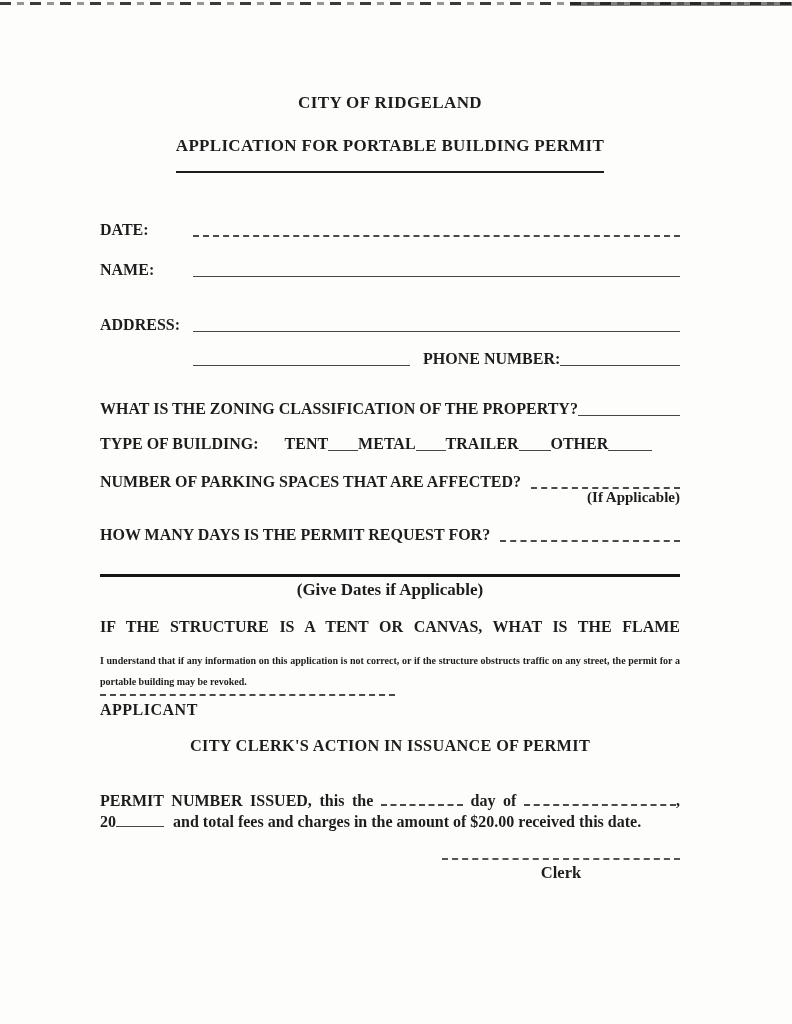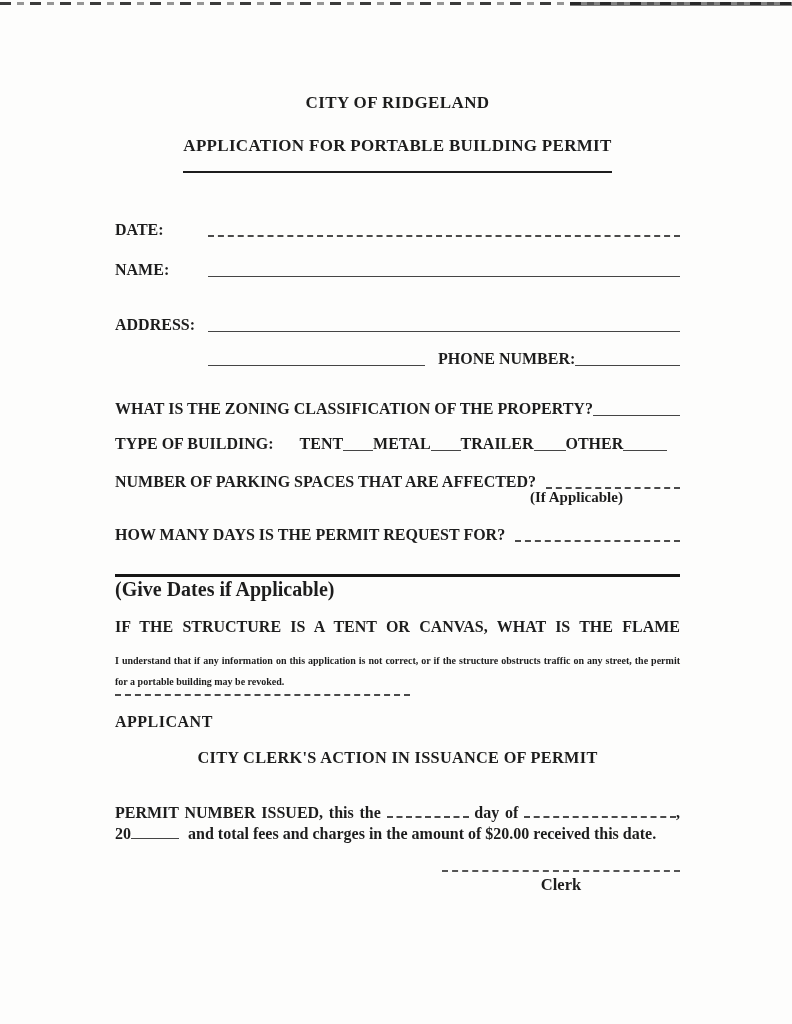--- a/index.html
+++ b/index.html
@@ -14,21 +14,21 @@
   .scan-band{
     position:absolute;top:2px;left:0;right:0;height:6px;
     background:
       repeating-linear-gradient(90deg,
         rgba(25,25,25,.85) 0 11px, rgba(25,25,25,0) 11px 17px,
         rgba(25,25,25,.45) 17px 24px, rgba(25,25,25,0) 24px 30px),
       linear-gradient(90deg, rgba(25,25,25,0) 0 72%, rgba(25,25,25,.55) 72% 100%);
     background-size:auto 3px, 100% 4px;
     background-repeat:repeat-x;
   }
-  .content{position:absolute;left:115px;right:112px;top:0;padding-top:92px;}
+  .content{position:absolute;left:100px;right:112px;top:0;padding-top:92px;}
 
   .title{text-align:center;font-size:17px;letter-spacing:.4px;line-height:22px;}
   .subtitle-wrap{text-align:center;margin-top:21px;line-height:22px;}
   .subtitle{display:inline-block;font-size:17px;letter-spacing:.3px;
     border-bottom:2.4px solid #1d1d1d;padding-bottom:14px;}
 
   .frow{display:flex;align-items:flex-end;font-size:16px;line-height:20px;white-space:nowrap;}
   .lbl{flex:none;}
   .lbl-col{width:93px;flex:none;}
   .rule{flex:1;height:0;border-bottom:1.8px solid #454545;margin-bottom:3px;}
@@ -49,37 +49,37 @@
   .opt{display:flex;align-items:flex-end;}
   .blank{display:inline-block;height:0;border-bottom:1.8px solid #454545;
     vertical-align:baseline;margin-bottom:0;}
   .opt .blank{margin-bottom:3px;}
   .b30{width:30px;} .b32{width:32px;} .b44{width:44px;}
 
   .mt-sq{margin-top:15px;}
   .sq-rule{margin-left:14px;}
   .mt-park{margin-top:18px;}
   .park-rule{margin-left:10px;}
-  .ifapp{margin-top:-4px;margin-left:auto;width:150px;text-align:left;
+  .ifapp{margin-top:-4px;margin-left:auto;width:150px;text-align:right;
     font-size:15px;line-height:18px;}
   .mt-days{margin-top:19px;}
   .days-rule{margin-left:10px;}
 
   .thick-line{margin-top:29px;border-top:3.2px solid #161616;height:0;}
-  .dates-note{margin-top:3px;font-size:20px;line-height:19px;}
+  .dates-note{margin-top:3px;text-align:center;font-size:17px;line-height:19px;}
 
   .flame1{margin-top:18px;font-size:16px;line-height:20px;
     text-align:justify;text-align-last:justify;}
   .flame2{margin-top:0;}
   .flame-rule{width:232px;margin-left:16px;}
 
   .statement{margin:13px 0 0 0;font-size:10px;line-height:21px;text-align:justify;}
 
   .applicant-line{margin-top:2px;width:295px;border-top:2px dashed #4a4a4a;height:0;}
-  .applicant{margin-top:16px;font-size:16px;letter-spacing:.5px;line-height:20px;}
+  .applicant{margin-top:4px;font-size:16px;letter-spacing:.5px;line-height:20px;}
 
   .clerk-heading{margin-top:16px;text-align:center;font-size:16.3px;
     letter-spacing:.3px;line-height:20px;}
 
   .permit-l1{margin-top:34px;font-size:16px;line-height:21px;
     text-align:justify;text-align-last:justify;}
   .permit-l2{font-size:16px;line-height:21px;}
   .pb1{width:82px;border-bottom:2px dashed #4a4a4a;}
   .pb2{width:152px;border-bottom:2px dashed #4a4a4a;}
   .pb3{width:48px;border-bottom:1.8px solid #454545;margin-right:9px;}

